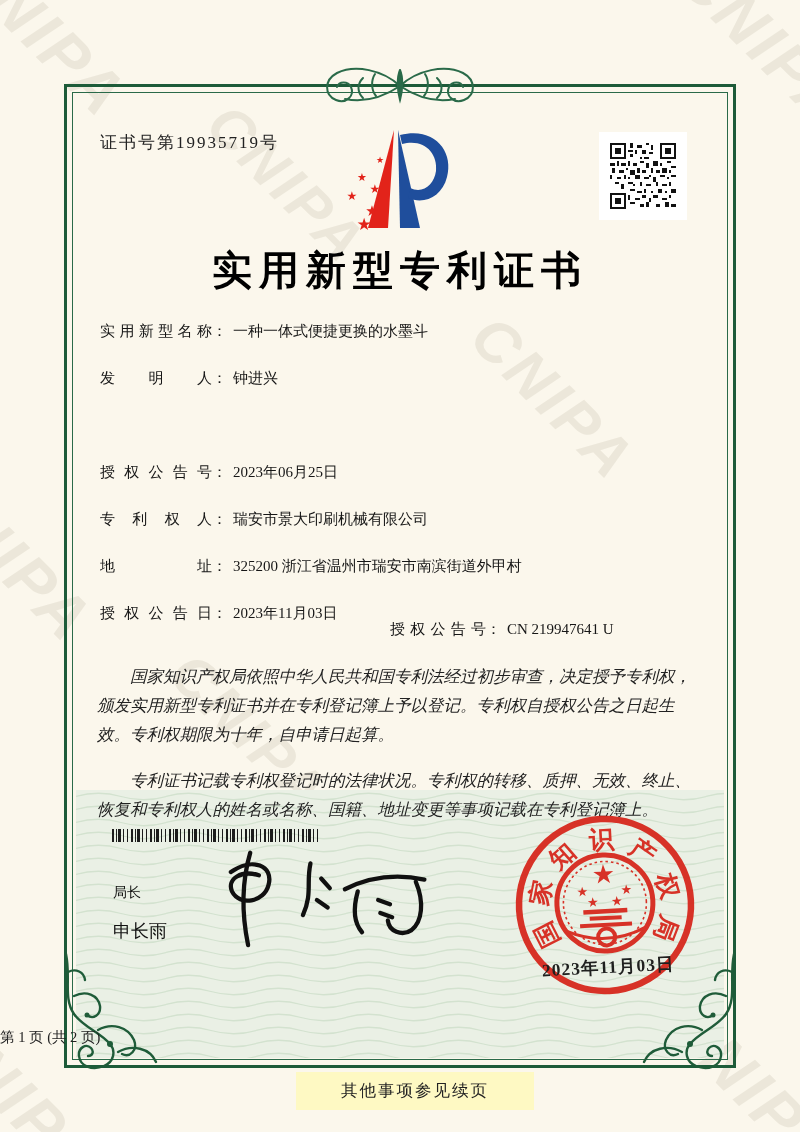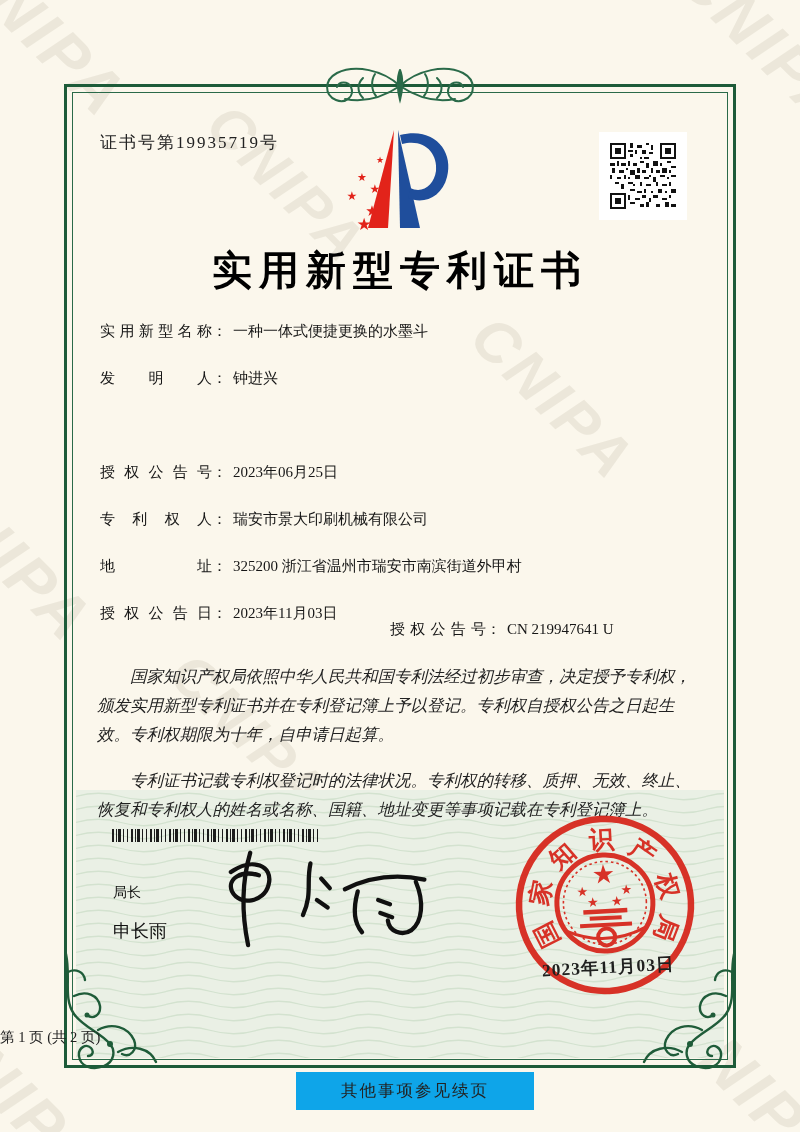--- a/index.html
+++ b/index.html
@@ -31,21 +31,21 @@
       background:repeating-linear-gradient(90deg,#1c1c1c 0 2px,rgba(0,0,0,0) 2px 4px,#1c1c1c 4px 5px,
       rgba(0,0,0,0) 5px 6px,#1c1c1c 6px 9px,rgba(0,0,0,0) 9px 11px,#1c1c1c 11px 12px,
       rgba(0,0,0,0) 12px 15px,#1c1c1c 15px 16px,rgba(0,0,0,0) 16px 19px);}
   .signer-title{position:absolute;left:113px;top:884px;font-size:14px;
       font-family:"Liberation Sans","DejaVu Sans",sans-serif;color:#111;}
   .signer-name{position:absolute;left:113px;top:919px;font-size:18px;
       font-family:"Liberation Sans","DejaVu Sans",sans-serif;color:#111;}
   .sig{position:absolute;left:218px;top:845px;width:215px;height:110px;}
   .seal{position:absolute;left:503px;top:803px;width:204px;height:204px;opacity:.95;}
   .page-no{position:absolute;left:0;top:1028px;width:770px;text-align:left;font-size:14.5px;color:#222;}
-  .note-box{position:absolute;left:296px;top:1072px;width:238px;height:38px;background:#0ea5e9;
+  .note-box{position:absolute;left:296px;top:1072px;width:238px;height:38px;background:#fef9c3;
       text-align:center;line-height:38px;font-size:16.5px;letter-spacing:2px;color:#222;}
   .orn{position:absolute;}
 </style>
 </head>
 <body>
 
 <div class="page">
 
   <span class="wm" style="left:40px;top:30px;">CNIPA</span>
   <span class="wm" style="left:765px;top:42px;">CNIPA</span>

